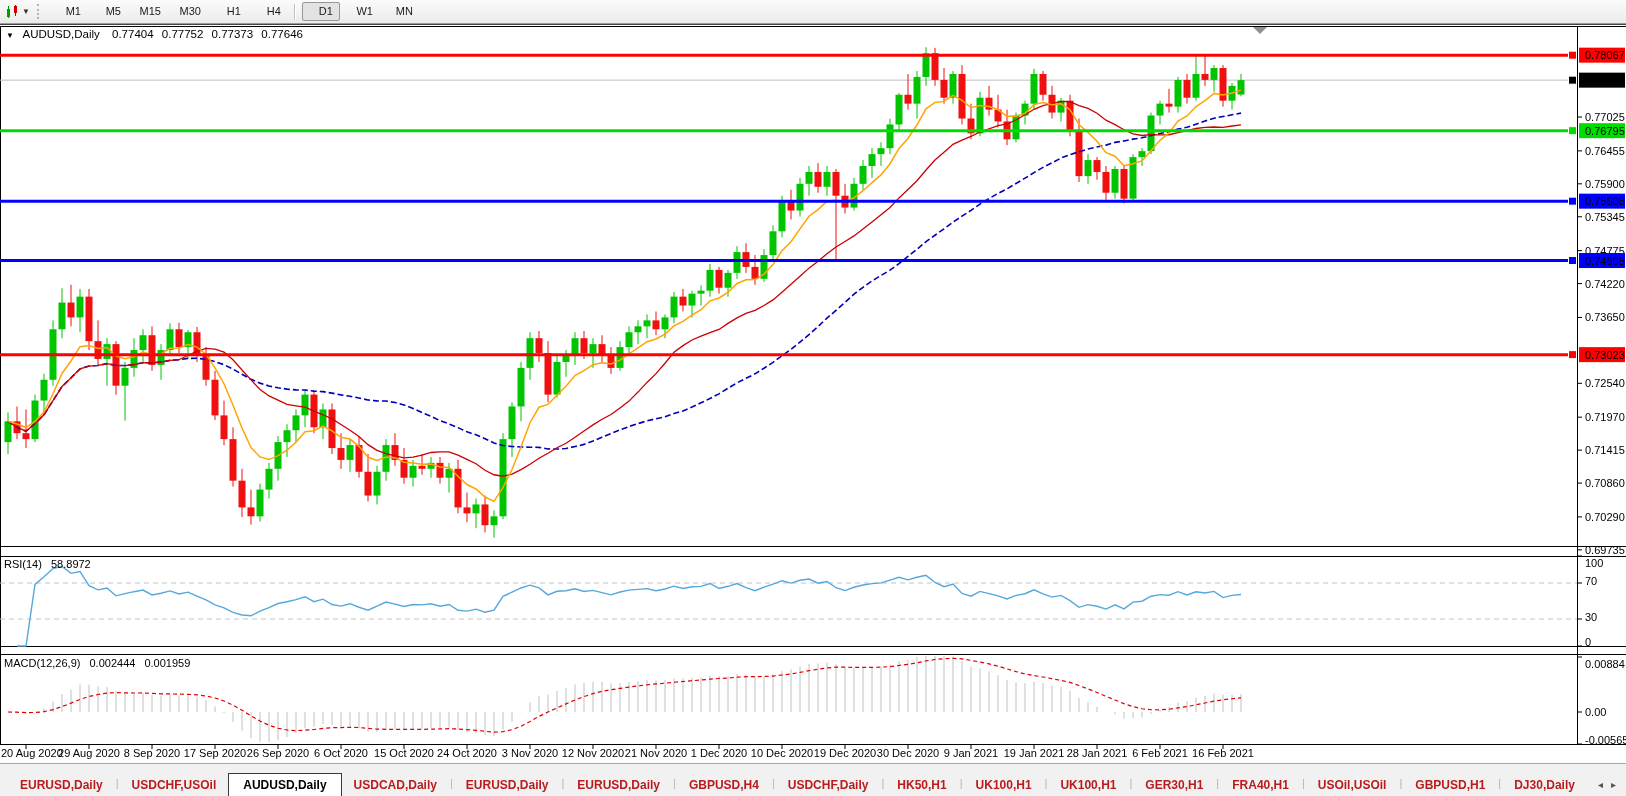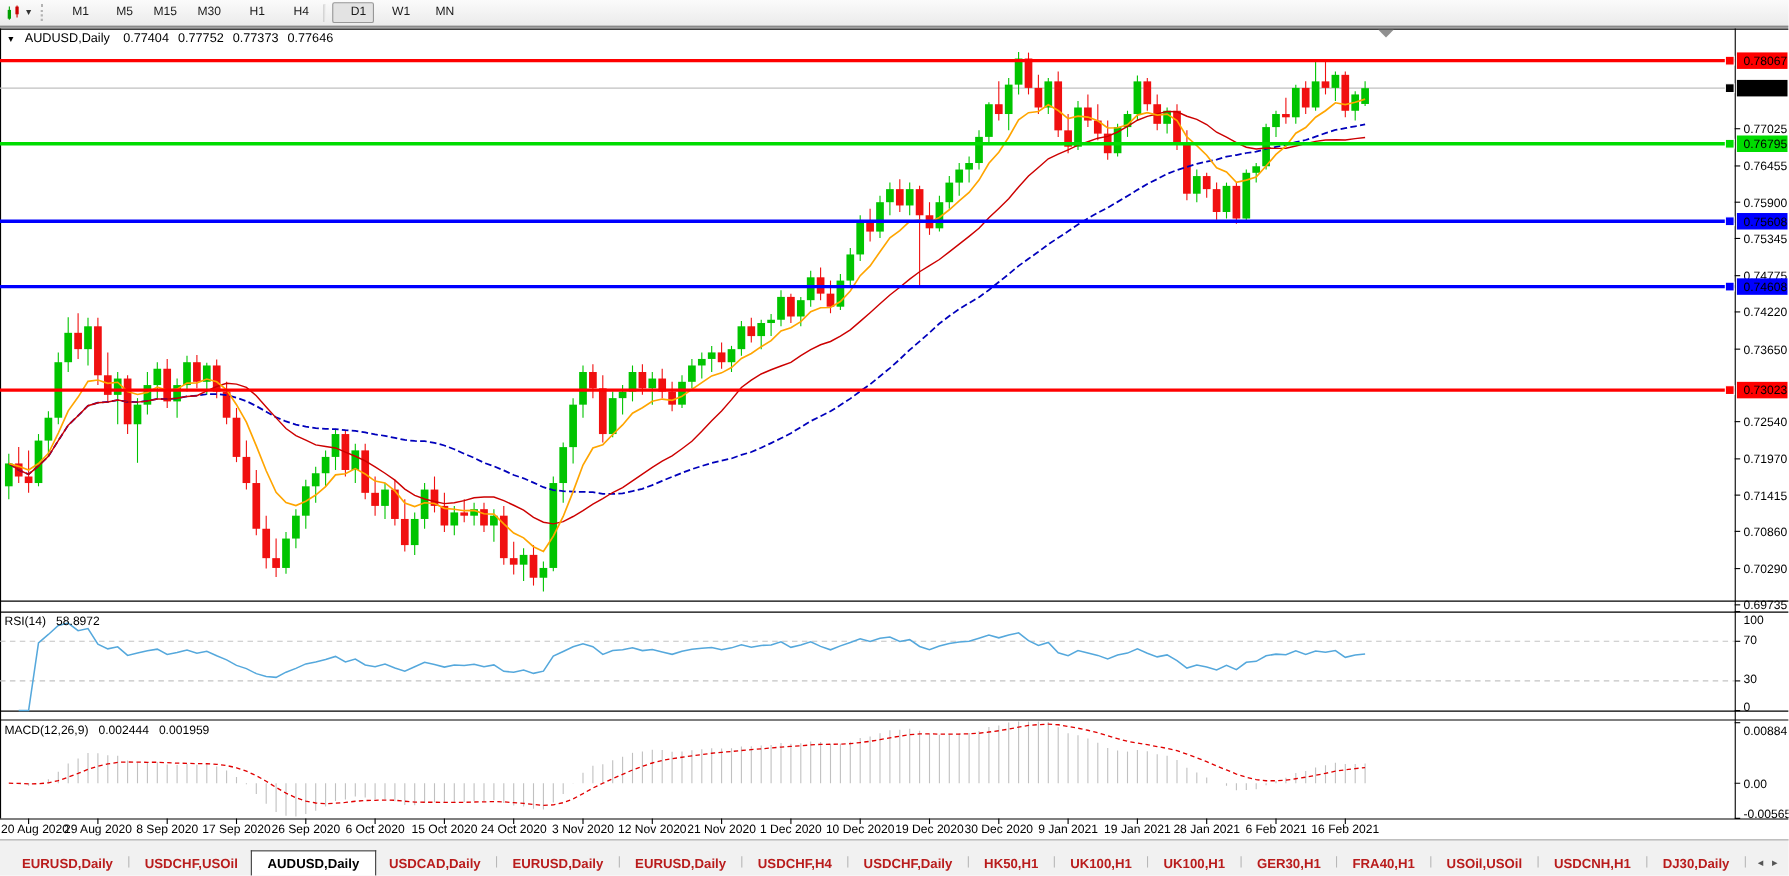--- a/index.html
+++ b/index.html
@@ -623,37 +623,37 @@
       <div class="tab">EURUSD,Daily</div>
       <span class="tabsep">|</span>
       <div class="tab">USDCHF,USOil</div>
       <div class="tab act">AUDUSD,Daily</div>
       <div class="tab">USDCAD,Daily</div>
       <span class="tabsep">|</span>
       <div class="tab">EURUSD,Daily</div>
       <span class="tabsep">|</span>
       <div class="tab">EURUSD,Daily</div>
       <span class="tabsep">|</span>
-      <div class="tab">USDCHF,H4</div>
+      <div class="tab">GBPUSD,H4</div>
       <span class="tabsep">|</span>
       <div class="tab">USDCHF,Daily</div>
       <span class="tabsep">|</span>
       <div class="tab">HK50,H1</div>
       <span class="tabsep">|</span>
       <div class="tab">UK100,H1</div>
       <span class="tabsep">|</span>
       <div class="tab">UK100,H1</div>
       <span class="tabsep">|</span>
       <div class="tab">GER30,H1</div>
       <span class="tabsep">|</span>
       <div class="tab">FRA40,H1</div>
       <span class="tabsep">|</span>
       <div class="tab">USOil,USOil</div>
       <span class="tabsep">|</span>
-      <div class="tab">USDCNH,H1</div>
+      <div class="tab">GBPUSD,H1</div>
       <span class="tabsep">|</span>
       <div class="tab">DJ30,Daily</div>
       <span class="tabsep">|</span>
       <div class="tab">CHINA300,H1</div>
     </div>
   <div id="tabarrows">
     <span>◂</span>
     <span>▸</span>
   </div>
 </div>

